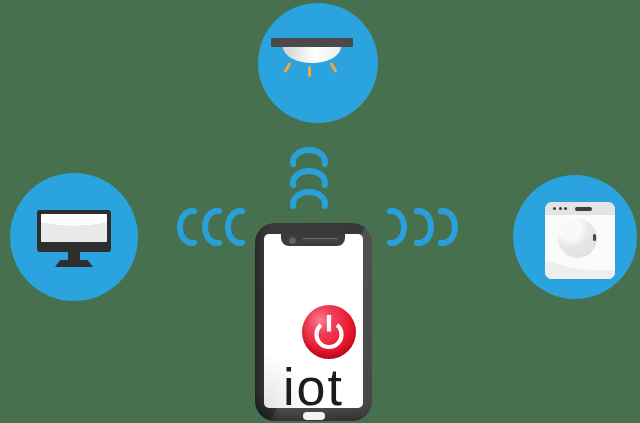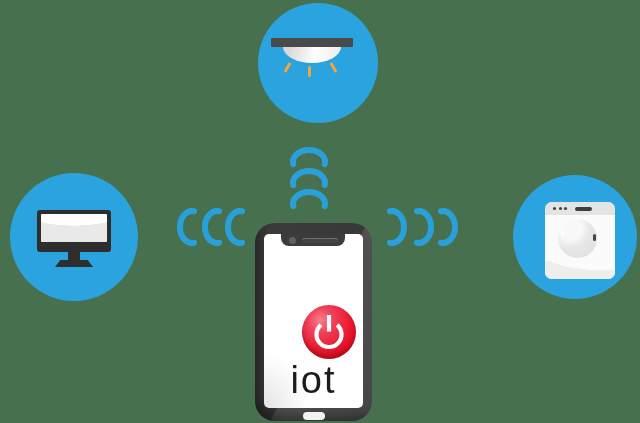--- a/index.html
+++ b/index.html
@@ -147,21 +147,21 @@
     position: absolute; left: 38px; top: 71px;
     width: 54px; height: 54px; border-radius: 50%;
     background: radial-gradient(circle at 34% 28%, #F97F8B 0%, #F0415A 24%, var(--power-red, #E9192F) 58%, #DE0D24 80%, #C50A1F 100%);
     box-shadow: inset 0 -4px 6px -1px rgba(130,0,12,0.55);
   }
   .power-symbol { position: absolute; left: 0; top: 0; }
   .power-symbol path { stroke: #FFFFFF; stroke-width: 4.2; fill: none; }
   .iot-label {
     position: absolute; left: 0; top: 127px;
     width: 100%; text-align: center;
-    font-size: 38px; line-height: 1; letter-spacing: 2px;
+    font-size: 52px; line-height: 1; letter-spacing: 2px;
     color: var(--text-black, #1C1C1C);
   }
   .home-btn {
     position: absolute; left: 48px; top: 189px;
     width: 22px; height: 8px; border-radius: 4px;
     background: #F3F3F3;
   }
 </style>
 </head>
 <body>

